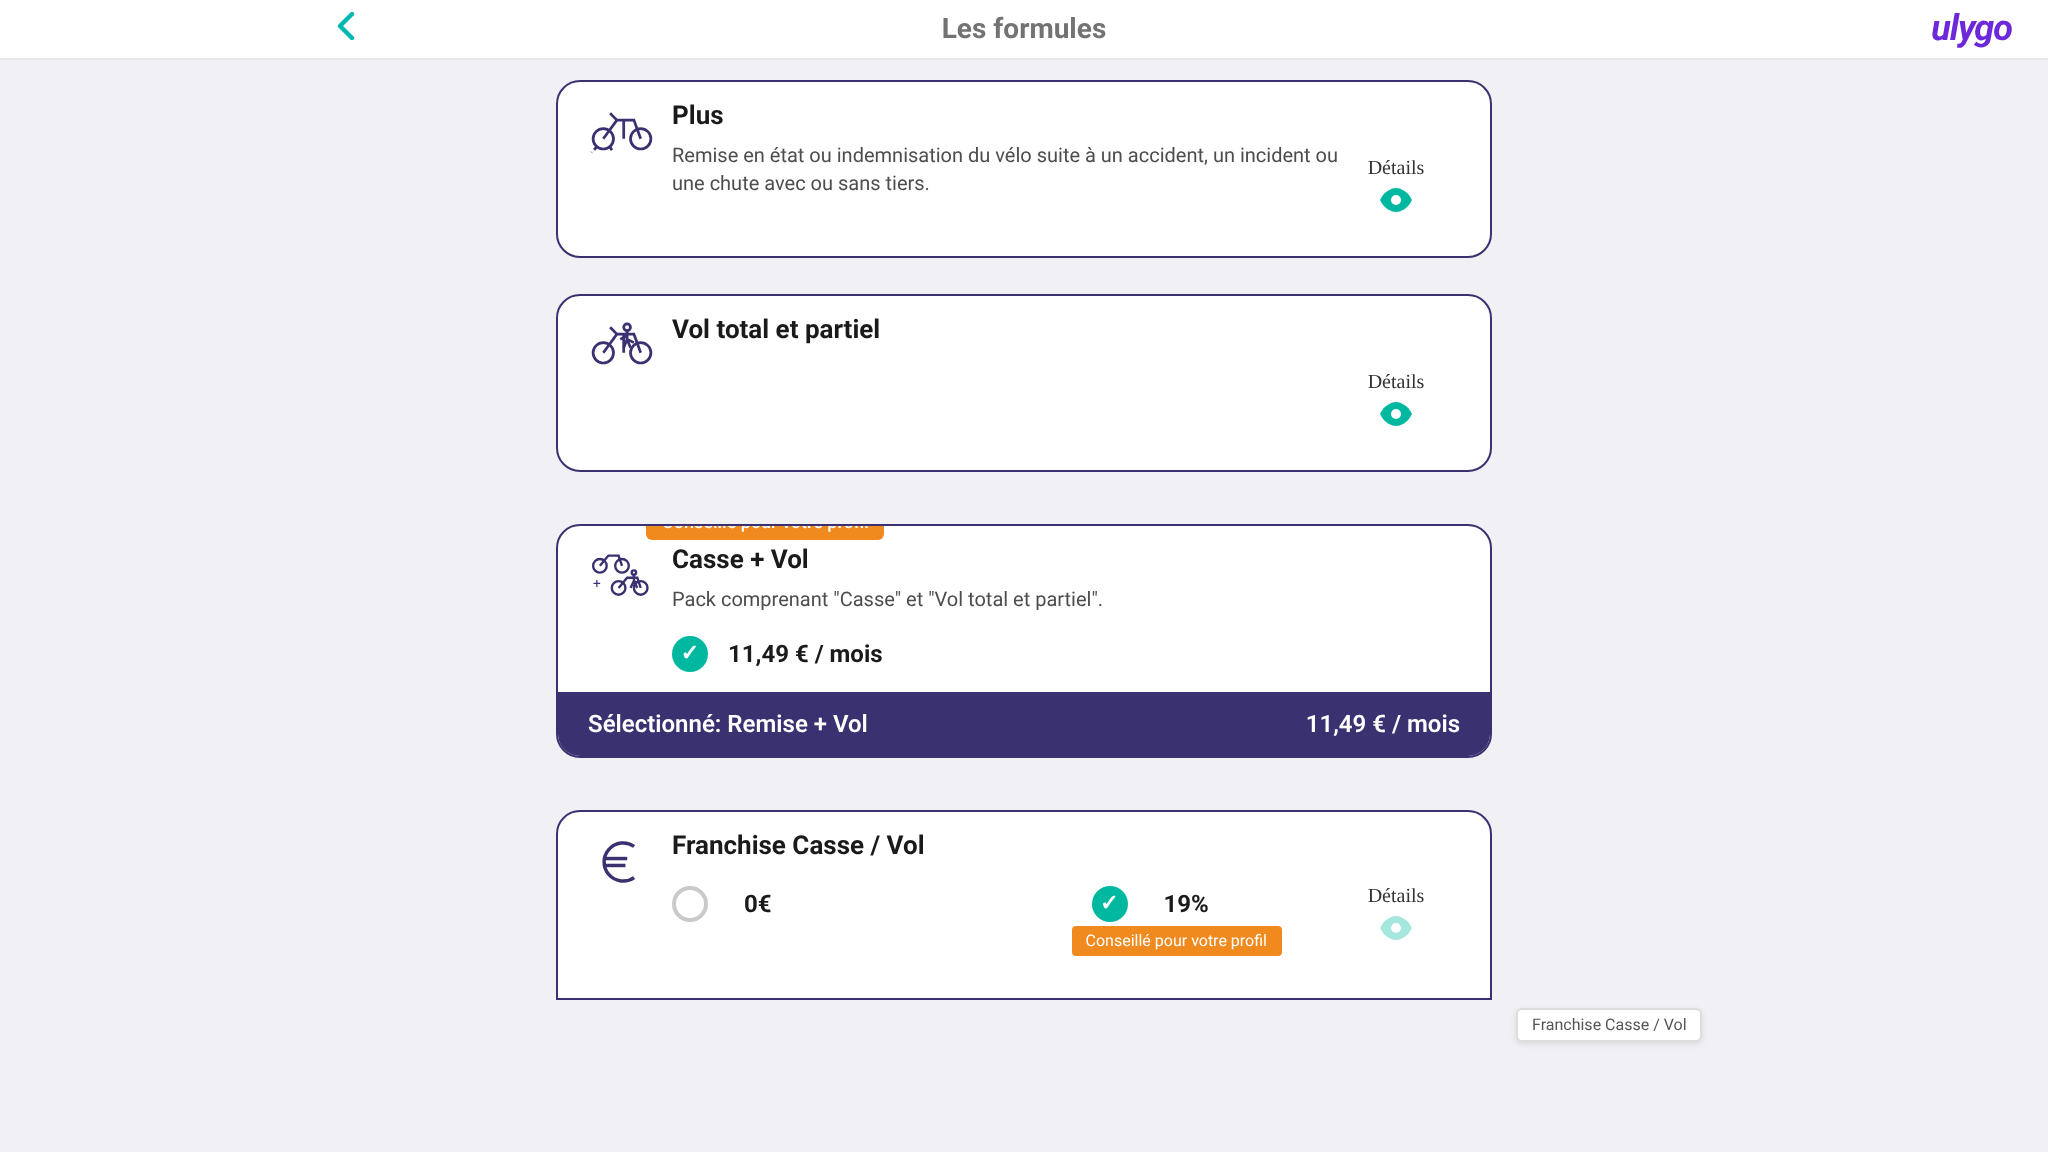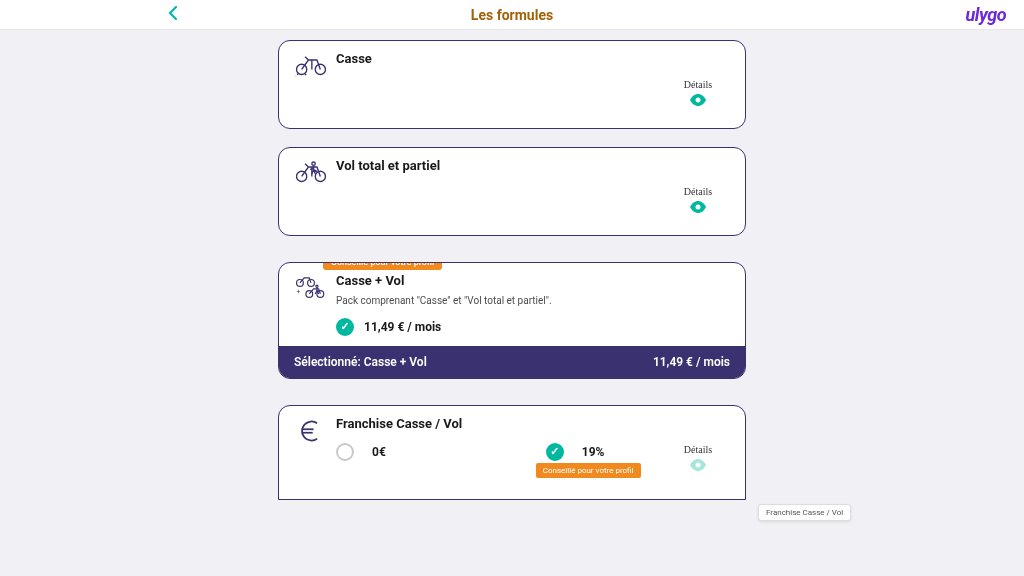--- a/index.html
+++ b/index.html
@@ -22,21 +22,21 @@
   .back-btn {
     color: #00b8b0;
     font-size: 16px;
     font-weight: 700;
     cursor: pointer;
     padding: 0 140px 0 150px;
   }
   .header-title {
     font-size: 14px;
     font-weight: 700;
-    color: #a16207;
+    color: #737373;
     position: absolute;
     left: 50%;
     transform: translateX(-50%);
   }
   .logo {
     color: #6d28d9;
     font-weight: 700;
     font-size: 18px;
     font-style: italic;
     letter-spacing: -0.5px;
@@ -237,23 +237,24 @@
         <svg viewBox="0 0 40 28">
             <g stroke="#3a3170" stroke-width="1.6" fill="none">
               <circle cx="9" cy="18" r="6"></circle>
               <circle cx="31" cy="18" r="6"></circle>
               <path d="M9 18 L17 7 L27 7 L31 18 M17 7 L13 3 M21 7 L21 18"></path>
               <path d="M5 23 L2 26 M13 23 L15 26" stroke-dasharray="2 2"></path>
             </g>
           </svg>
       </div>
       <div class="text-col">
-        <div class="title">Casse</div>
+        <div class="title">Plus</div>
         <div class="body-row">
           <div class="left">
+            <div class="desc">Remise en état ou indemnisation du vélo suite à un accident, un incident ou une chute avec ou sans tiers.</div>
           </div>
           <div class="details-col">
             <div class="details-label">Détails</div>
             <div class="eye-icon">
               <svg width="18" height="12" viewBox="0 0 18 12">
                   <path d="M1 6 C3 1.5 7 0 9 0 C11 0 15 1.5 17 6 C15 10.5 11 12 9 12 C7 12 3 10.5 1 6 Z" fill="#00b8a0"></path>
                   <circle cx="9" cy="6" r="2.5" fill="#fff"></circle>
                 </svg>
             </div>
           </div>
@@ -315,21 +316,21 @@
       <div class="text-col">
         <div class="title">Casse + Vol</div>
         <div class="desc">Pack comprenant "Casse" et "Vol total et partiel".</div>
         <div class="price-row" style="margin-top:6px;">
           <div class="radio checked"></div>
           <div class="price-label">11,49 € / mois</div>
         </div>
       </div>
     </div>
     <div class="selected-bar">
-      <span>Sélectionné: Casse + Vol</span>
+      <span>Sélectionné: Remise + Vol</span>
       <span>11,49 € / mois</span>
     </div>
   </div>
 
   <div class="card franchise" style="margin-top:14px;">
     <div class="card-row">
       <div class="icon-col">
         <svg viewBox="0 0 30 30">
             <g stroke="#3a3170" stroke-width="2" fill="none">
               <path d="M22 6 A11 11 0 1 0 22 24"></path>

